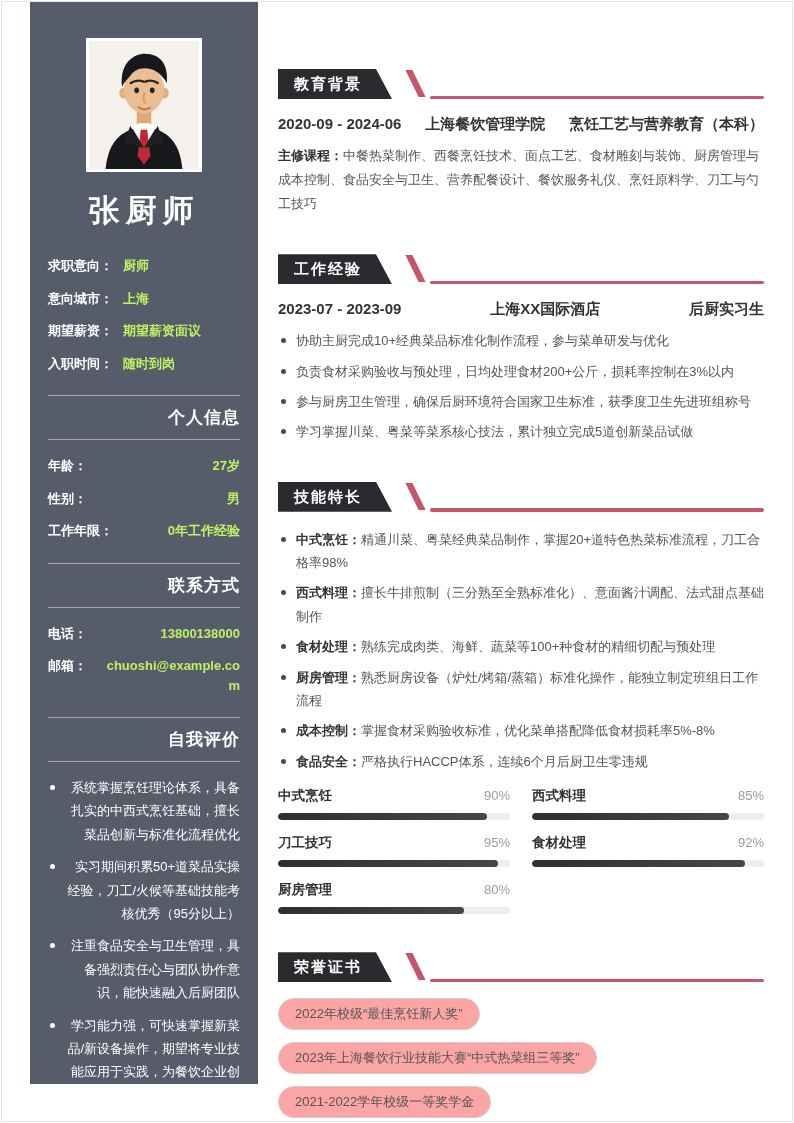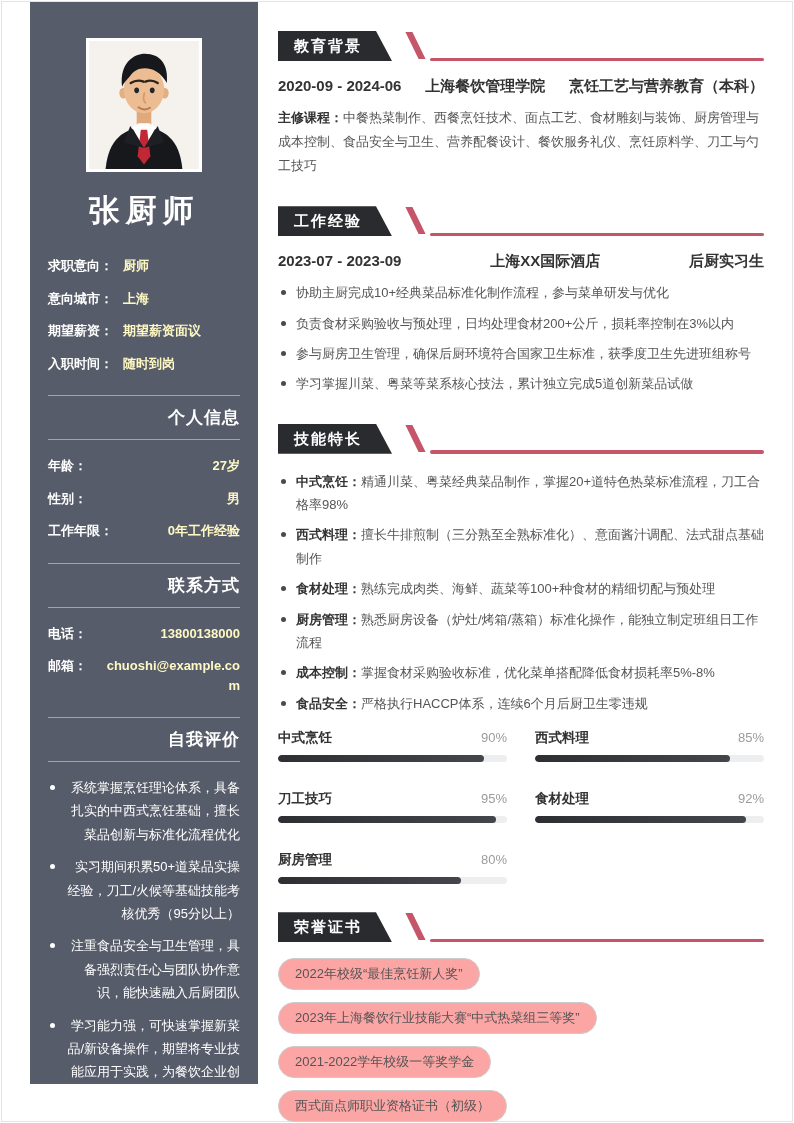--- a/index.html
+++ b/index.html
@@ -10,49 +10,49 @@
   
   .sidebar{position:absolute;left:30px;top:2px;width:228px;height:1082px;
            background:#575c6a;color:#fff;box-sizing:border-box;
            padding:36px 18px 0 18px;overflow:hidden;}
   .photo-frame{width:116px;height:134px;margin:0 auto;background:#fff;padding:3px;box-sizing:border-box;}
   .photo-frame svg{width:100%;height:100%;display:block;}
   .sb-name{margin-top:18px;text-align:center;font-size:31px;font-weight:700;letter-spacing:6px;}
   .sb-rows{margin-top:24px;}
   .sb-row{display:flex;margin-bottom:13px;font-size:13px;line-height:1.5;}
   .sb-lbl{font-weight:700;margin-right:10px;white-space:nowrap;}
-  .sb-val{font-weight:600;color:#fef9c3;flex:1;word-break:break-all;}
+  .sb-val{font-weight:600;color:#bef264;flex:1;word-break:break-all;}
   .sb-sec{margin-top:22px;text-align:right;}
   .sb-line{height:1px;background:rgba(255,255,255,.45);}
   .sb-title{font-size:17px;font-weight:700;margin:10px 0;letter-spacing:1px;}
   .sb-sec .sb-rows{margin-top:16px;}
   .sb-ul{list-style:none;margin:14px 0 0;padding:0;}
   .sb-ul li{position:relative;padding-left:16px;font-size:13px;line-height:1.8;margin-bottom:9px;}
   .sb-ul li::before{content:"";position:absolute;left:2px;top:9px;width:5px;height:5px;border-radius:50%;background:#fff;}
 
   
   .main{position:absolute;left:278px;right:30px;top:0;padding-top:31px;}
   .sec{margin-bottom:28px;}
-  .sec-head{position:relative;height:30px;margin-bottom:16px;}
+  .sec-head{position:relative;height:30px;margin-bottom:16px;margin-top:38px;}
   .badge{position:absolute;left:0;top:0;height:30px;line-height:30px;background:#2a2b2f;color:#fff;
          font-size:15px;font-weight:700;letter-spacing:2px;padding:0 30px 0 16px;
          clip-path:polygon(0 0,calc(100% - 16px) 0,100% 100%,0 100%);}
   .diag{position:absolute;left:134px;top:1px;height:27px;width:7px;background:#c5566a;transform:skewX(26deg);}
   .rule{position:absolute;left:152px;right:0;bottom:0;height:3.5px;background:#c5566a;border-radius:2px;}
 
   .meta-row{display:flex;justify-content:space-between;font-size:15px;font-weight:700;color:#333;margin-bottom:10px;}
   .para{font-size:13px;line-height:1.85;margin:4px 0;color:#555;}
   .para .lbl{font-weight:700;color:#333;}
 
   .m-ul{list-style:none;margin:6px 0 0;padding:0;}
   .m-ul li{position:relative;padding-left:18px;font-size:13px;line-height:1.8;margin-bottom:7px;color:#555;}
   .m-ul li::before{content:"";position:absolute;left:3px;top:9px;width:5px;height:5px;border-radius:50%;background:#4a4a4a;}
   .m-ul .lbl{font-weight:700;color:#333;}
 
-  .bars{display:grid;grid-template-columns:1fr 1fr;column-gap:22px;row-gap:14px;margin-top:14px;gap:28px;}
+  .bars{display:grid;grid-template-columns:1fr 1fr;column-gap:22px;row-gap:14px;margin-top:14px;}
   .bar-item{}
   .bar-top{display:flex;justify-content:space-between;align-items:baseline;}
   .bar-name{font-size:13.5px;font-weight:700;color:#333;}
   .bar-pct{font-size:13px;color:#9b9b9b;}
   .bar-track{margin-top:8px;height:7px;border-radius:4px;background:#eceef0;overflow:hidden;}
   .bar-fill{height:100%;border-radius:4px;background:linear-gradient(90deg,#2e2f33,#45464c);}
 
   .pill-row{display:flex;gap:18px;margin-bottom:12px;}
   .pill{border:1px solid #cccccc;border-radius:16px;padding:6px 16px;font-size:13px;color:#555;background:#fca5a5;white-space:nowrap;}
 </style>

